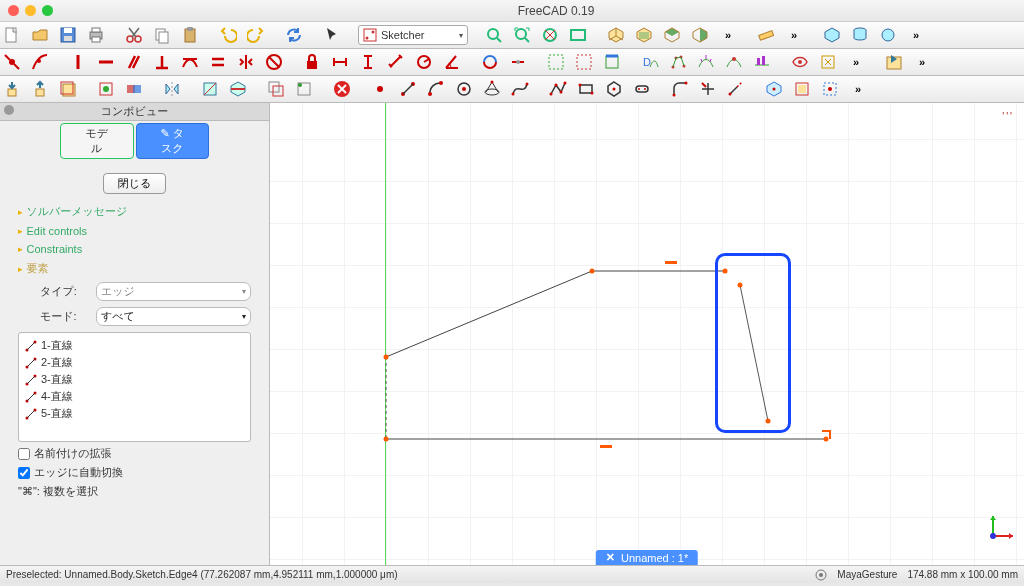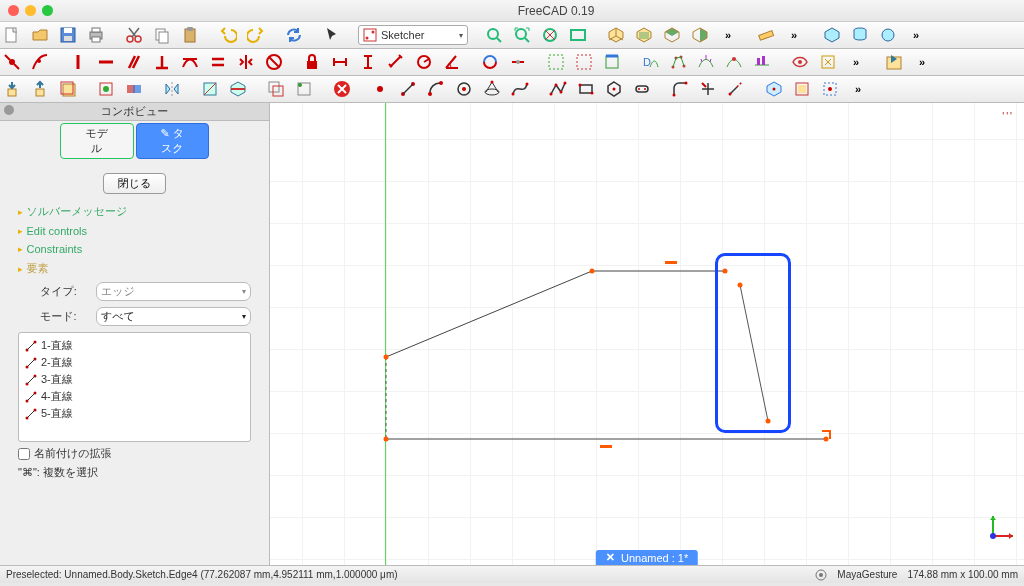--- a/index.html
+++ b/index.html
@@ -681,20 +681,24 @@
               <path d="M2 10L10 2" stroke="#333"></path>
             </svg>
             <span>5-直線</span>
           </div>
       </div>
 
       <div class="chk">
           <input type="checkbox" style="">
           <span>名前付けの拡張</span>
         </div>
+      <div class="chk">
+          <input type="checkbox" checked="" style="">
+          <span>エッジに自動切換</span>
+        </div>
       <div class="hint">"⌘": 複数を選択</div>
     </div>
   </div>
 
   <div class="canvas-wrap">
     <div class="grid"></div>
     <div class="axis-v"></div>
     <div class="coord-top">'''</div>
 
     <svg class="sketch" width="754" height="440">

